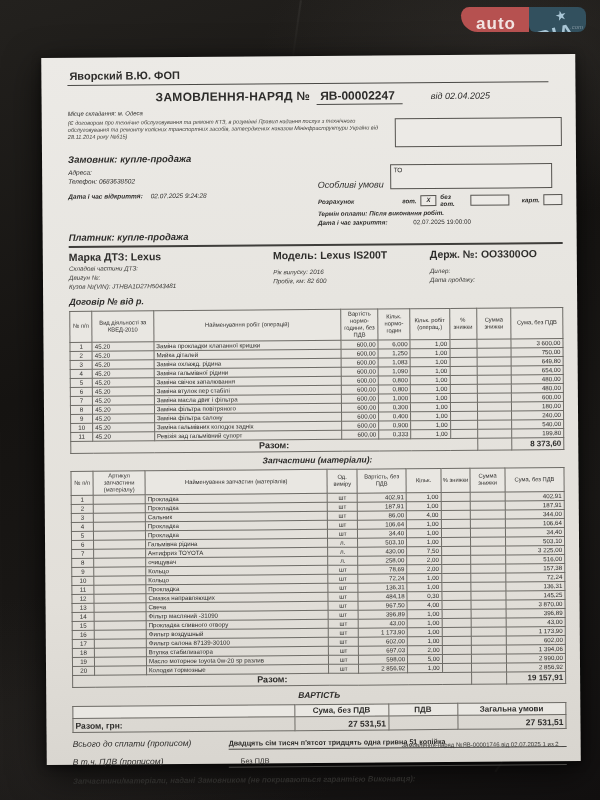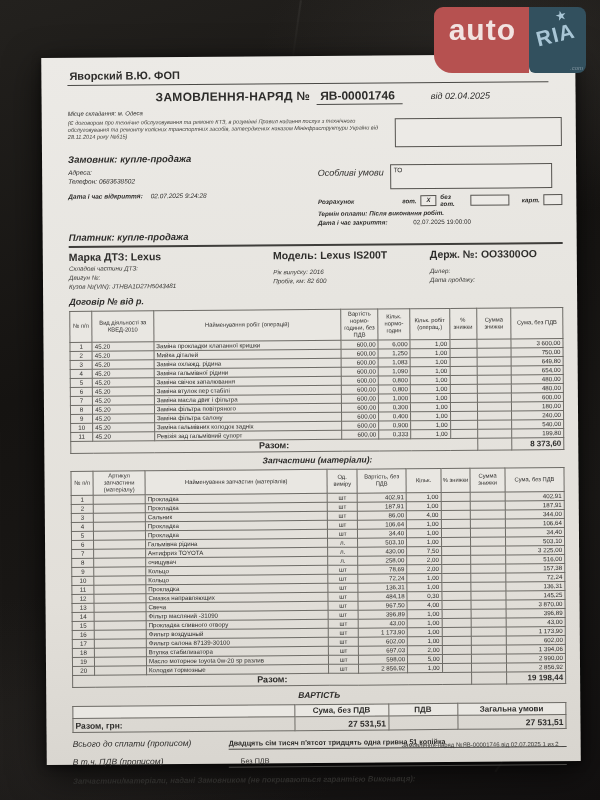--- a/index.html
+++ b/index.html
@@ -5,22 +5,22 @@
   html,body{margin:0;padding:0;}
   body{width:600px;height:800px;overflow:hidden;font-family:"Liberation Sans","DejaVu Sans",sans-serif;}
   #stage{position:relative;width:600px;height:800px;overflow:hidden;
     background:
       radial-gradient(ellipse 420px 260px at 85% 8%, rgba(90,85,80,.25), rgba(0,0,0,0) 60%),
       radial-gradient(ellipse 500px 300px at 10% 95%, rgba(70,66,62,.20), rgba(0,0,0,0) 55%),
       linear-gradient(160deg,#23211e 0%,#161412 40%,#1b1917 70%,#121010 100%);}
   .crack{position:absolute;background:linear-gradient(#3a3835,#262421);opacity:.5;}
   
   .logo{position:absolute;top:7px;right:14px;display:flex;z-index:5;}
-  .logo-auto{background:#b65150;color:#f2e3e1;font-size:30px;font-weight:bold;
-    padding:8px 13px 28px 15px;border-radius:9px 0 0 18px;letter-spacing:1px;line-height:1;display:flex;align-items:center;}
+  .logo-auto{background:#b65150;color:#f2e3e1;font-size:17px;font-weight:bold;
+    padding:8px 13px 0 15px;border-radius:9px 0 0 18px;letter-spacing:1px;line-height:1;display:flex;align-items:center;}
   .logo-ria{position:relative;background:#32505e;width:57px;border-radius:0 8px 8px 6px;overflow:hidden;}
   .logo-ria .ria-text{position:absolute;left:7px;top:16px;color:#a9c6d6;font-weight:bold;font-size:21px;
     transform:rotate(-14deg);letter-spacing:1px;}
   .logo-ria .star{position:absolute;left:26px;top:1px;color:#a9c6d6;font-size:13px;transform:rotate(-14deg);}
   .logo-ria .dotcom{position:absolute;right:3px;bottom:2px;color:#7e929d;font-size:6px;font-style:italic;}
   
   .paper{position:absolute;left:44px;top:56px;width:534px;height:707px;
     background:linear-gradient(178deg,#eceae6 0%,#e7e5e0 35%,#e2dfd9 75%,#d8d5cf 100%);
     transform:rotate(-0.45deg);box-shadow:0 10px 36px rgba(0,0,0,.65), 0 2px 8px rgba(0,0,0,.5);
     padding:8px 14px 0 26px;box-sizing:border-box;color:#2e2d2b;}
@@ -34,21 +34,21 @@
   .legal{font-size:5.6px;font-style:italic;width:318px;line-height:1.25;color:#45443f;}
   .legalbox{width:168px;height:27px;border:1px solid #55534f;margin-left:14px;margin-top:1px;background:#eceae6;}
   .secline{font-size:9.5px;font-weight:bold;font-style:italic;margin-top:4px;}
   .custblock{display:flex;margin-top:2px;}
   .custleft{width:250px;font-size:6.5px;font-style:italic;}
   .custleft .lab{margin-top:2px;}
   .custleft .opened{margin-top:8px;font-weight:bold;}
   .custleft .opened .val{font-weight:normal;margin-left:6px;}
   .custright{width:245px;font-size:6.5px;}
   .special{display:flex;align-items:flex-start;}
-  .special-label{font-size:9px;font-style:italic;margin-top:3px;}
+  .special-label{font-size:9px;font-style:italic;margin-top:15px;}
   .specialbox{width:162px;height:25px;border:1px solid #55534f;margin-left:6px;font-size:6.5px;padding:1px 3px;box-sizing:border-box;background:#eceae6;}
   .calcrow{display:flex;align-items:center;margin-top:4px;font-style:italic;font-weight:bold;font-size:6.3px;gap:4px;}
   .cb{border:1px solid #55534f;display:inline-block;height:9px;text-align:center;font-size:6px;font-weight:bold;background:#eceae6;line-height:9px;}
   .cb.got{width:14px;} .cb.nogot{width:38px;} .cb.kart{width:17px;}
   .term{font-style:italic;font-weight:bold;font-size:6.3px;margin-top:2px;}
   .closed{font-style:italic;font-weight:bold;font-size:6.3px;margin-top:2px;}
   .closed .val{font-weight:normal;font-style:normal;margin-left:24px;}
   .thickline{border-top:2px solid #3f3e3b;margin-top:3px;}
   .vehicle{display:flex;margin-top:3px;}
   .vcol1{width:215px;} .vcol2{width:165px;} .vcol3{width:140px;}
@@ -96,21 +96,21 @@
       <span class="dotcom">.com</span>
     </div>
   </div>
 
   <div class="paper">
 
     <div class="company">Яворский В.Ю. ФОП</div>
 
     <div class="titlerow">
       <span class="doc-title">ЗАМОВЛЕННЯ-НАРЯД  №</span>
-      <span class="doc-no">ЯВ-00001746</span>
+      <span class="doc-no">ЯВ-00002247</span>
       <span class="doc-date">від 02.04.2025</span>
     </div>
 
     <div class="place">Місце складання:  м. Одеса</div>
 
     <div class="legalrow">
       <div class="legal">(Є договором про технічне обслуговування та ремонт КТЗ, в розумінні Правил надання послуг з технічного обслуговування та ремонту колісних транспортних засобів, затверджених наказом Мінінфраструктури України від 28.11.2014 року №615)</div>
       <div class="legalbox"></div>
     </div>
 
@@ -574,21 +574,21 @@
             <td>1,00</td>
             <td></td>
             <td></td>
             <td>2 856,92</td>
           </tr>
         </tbody>
       <tbody>
         <tr class="totalrow">
           <td colspan="7" class="tlabel">Разом:</td>
           <td></td>
-          <td class="tnum">19 198,44</td>
+          <td class="tnum">19 157,91</td>
         </tr>
       </tbody>
     </table>
 
     <div class="cost-title">ВАРТІСТЬ</div>
 
     <table class="cost">
       <colgroup>
           <col style="width:45%">
           <col style="width:19%">

